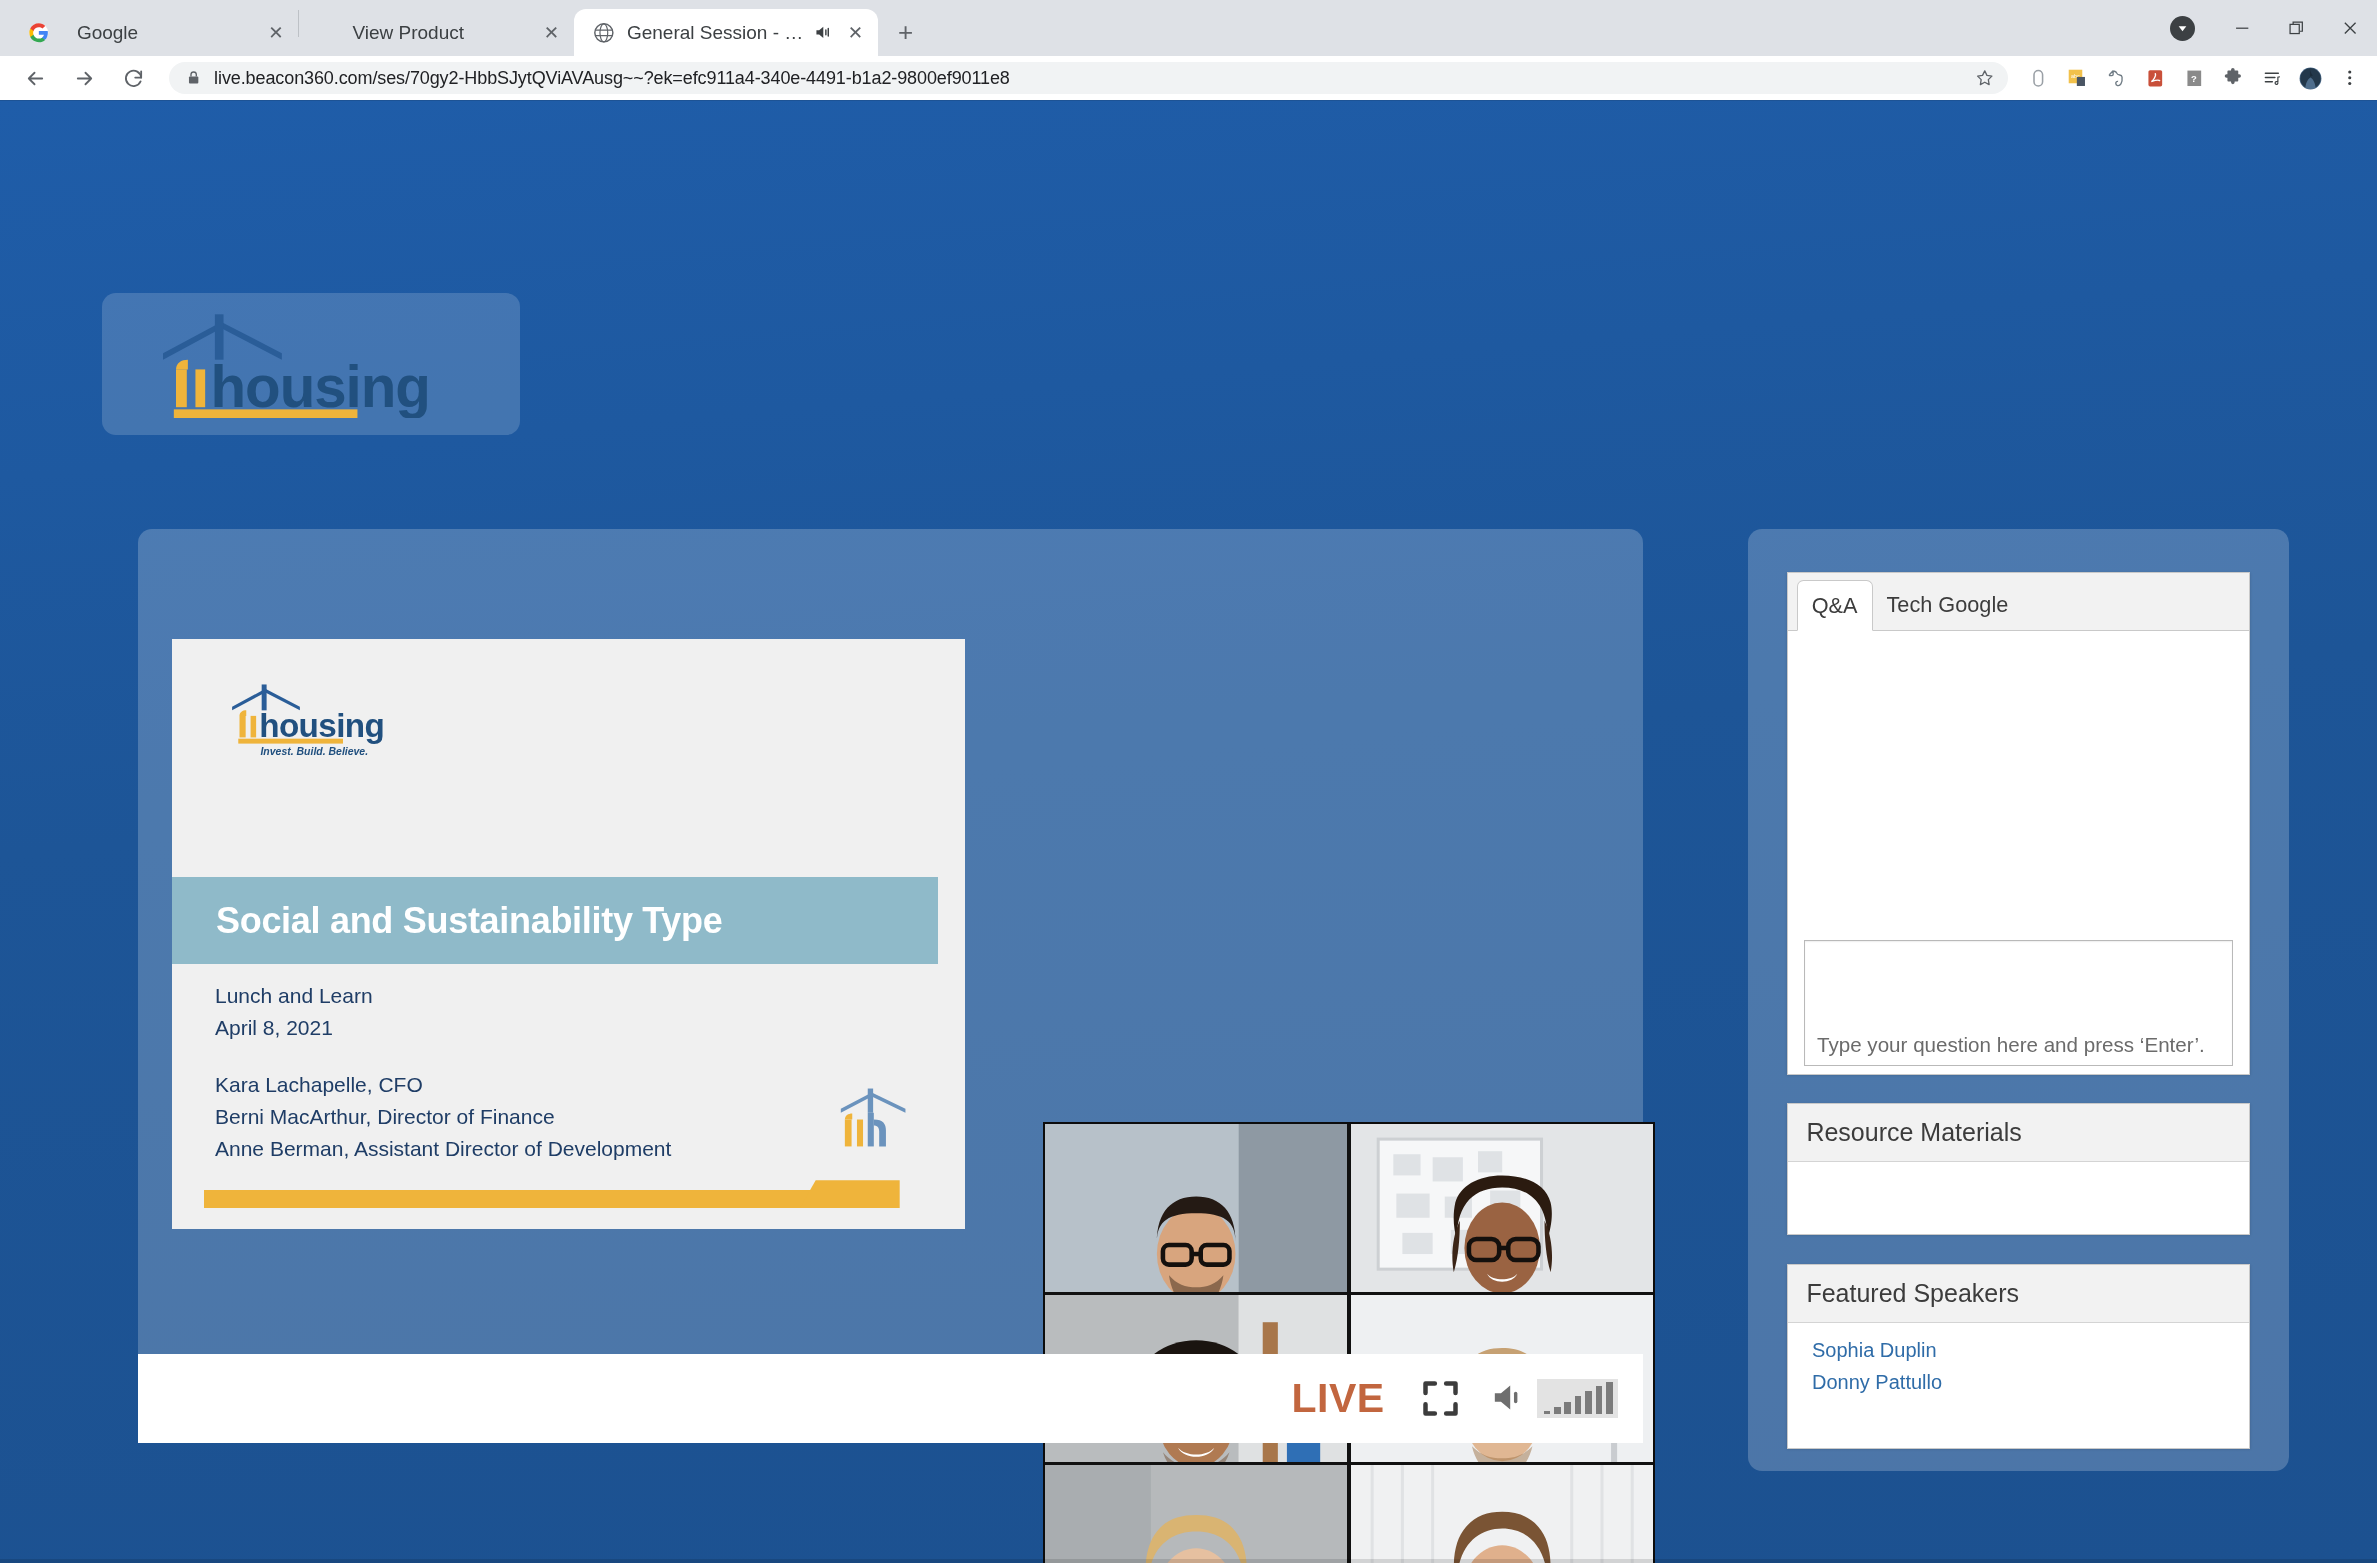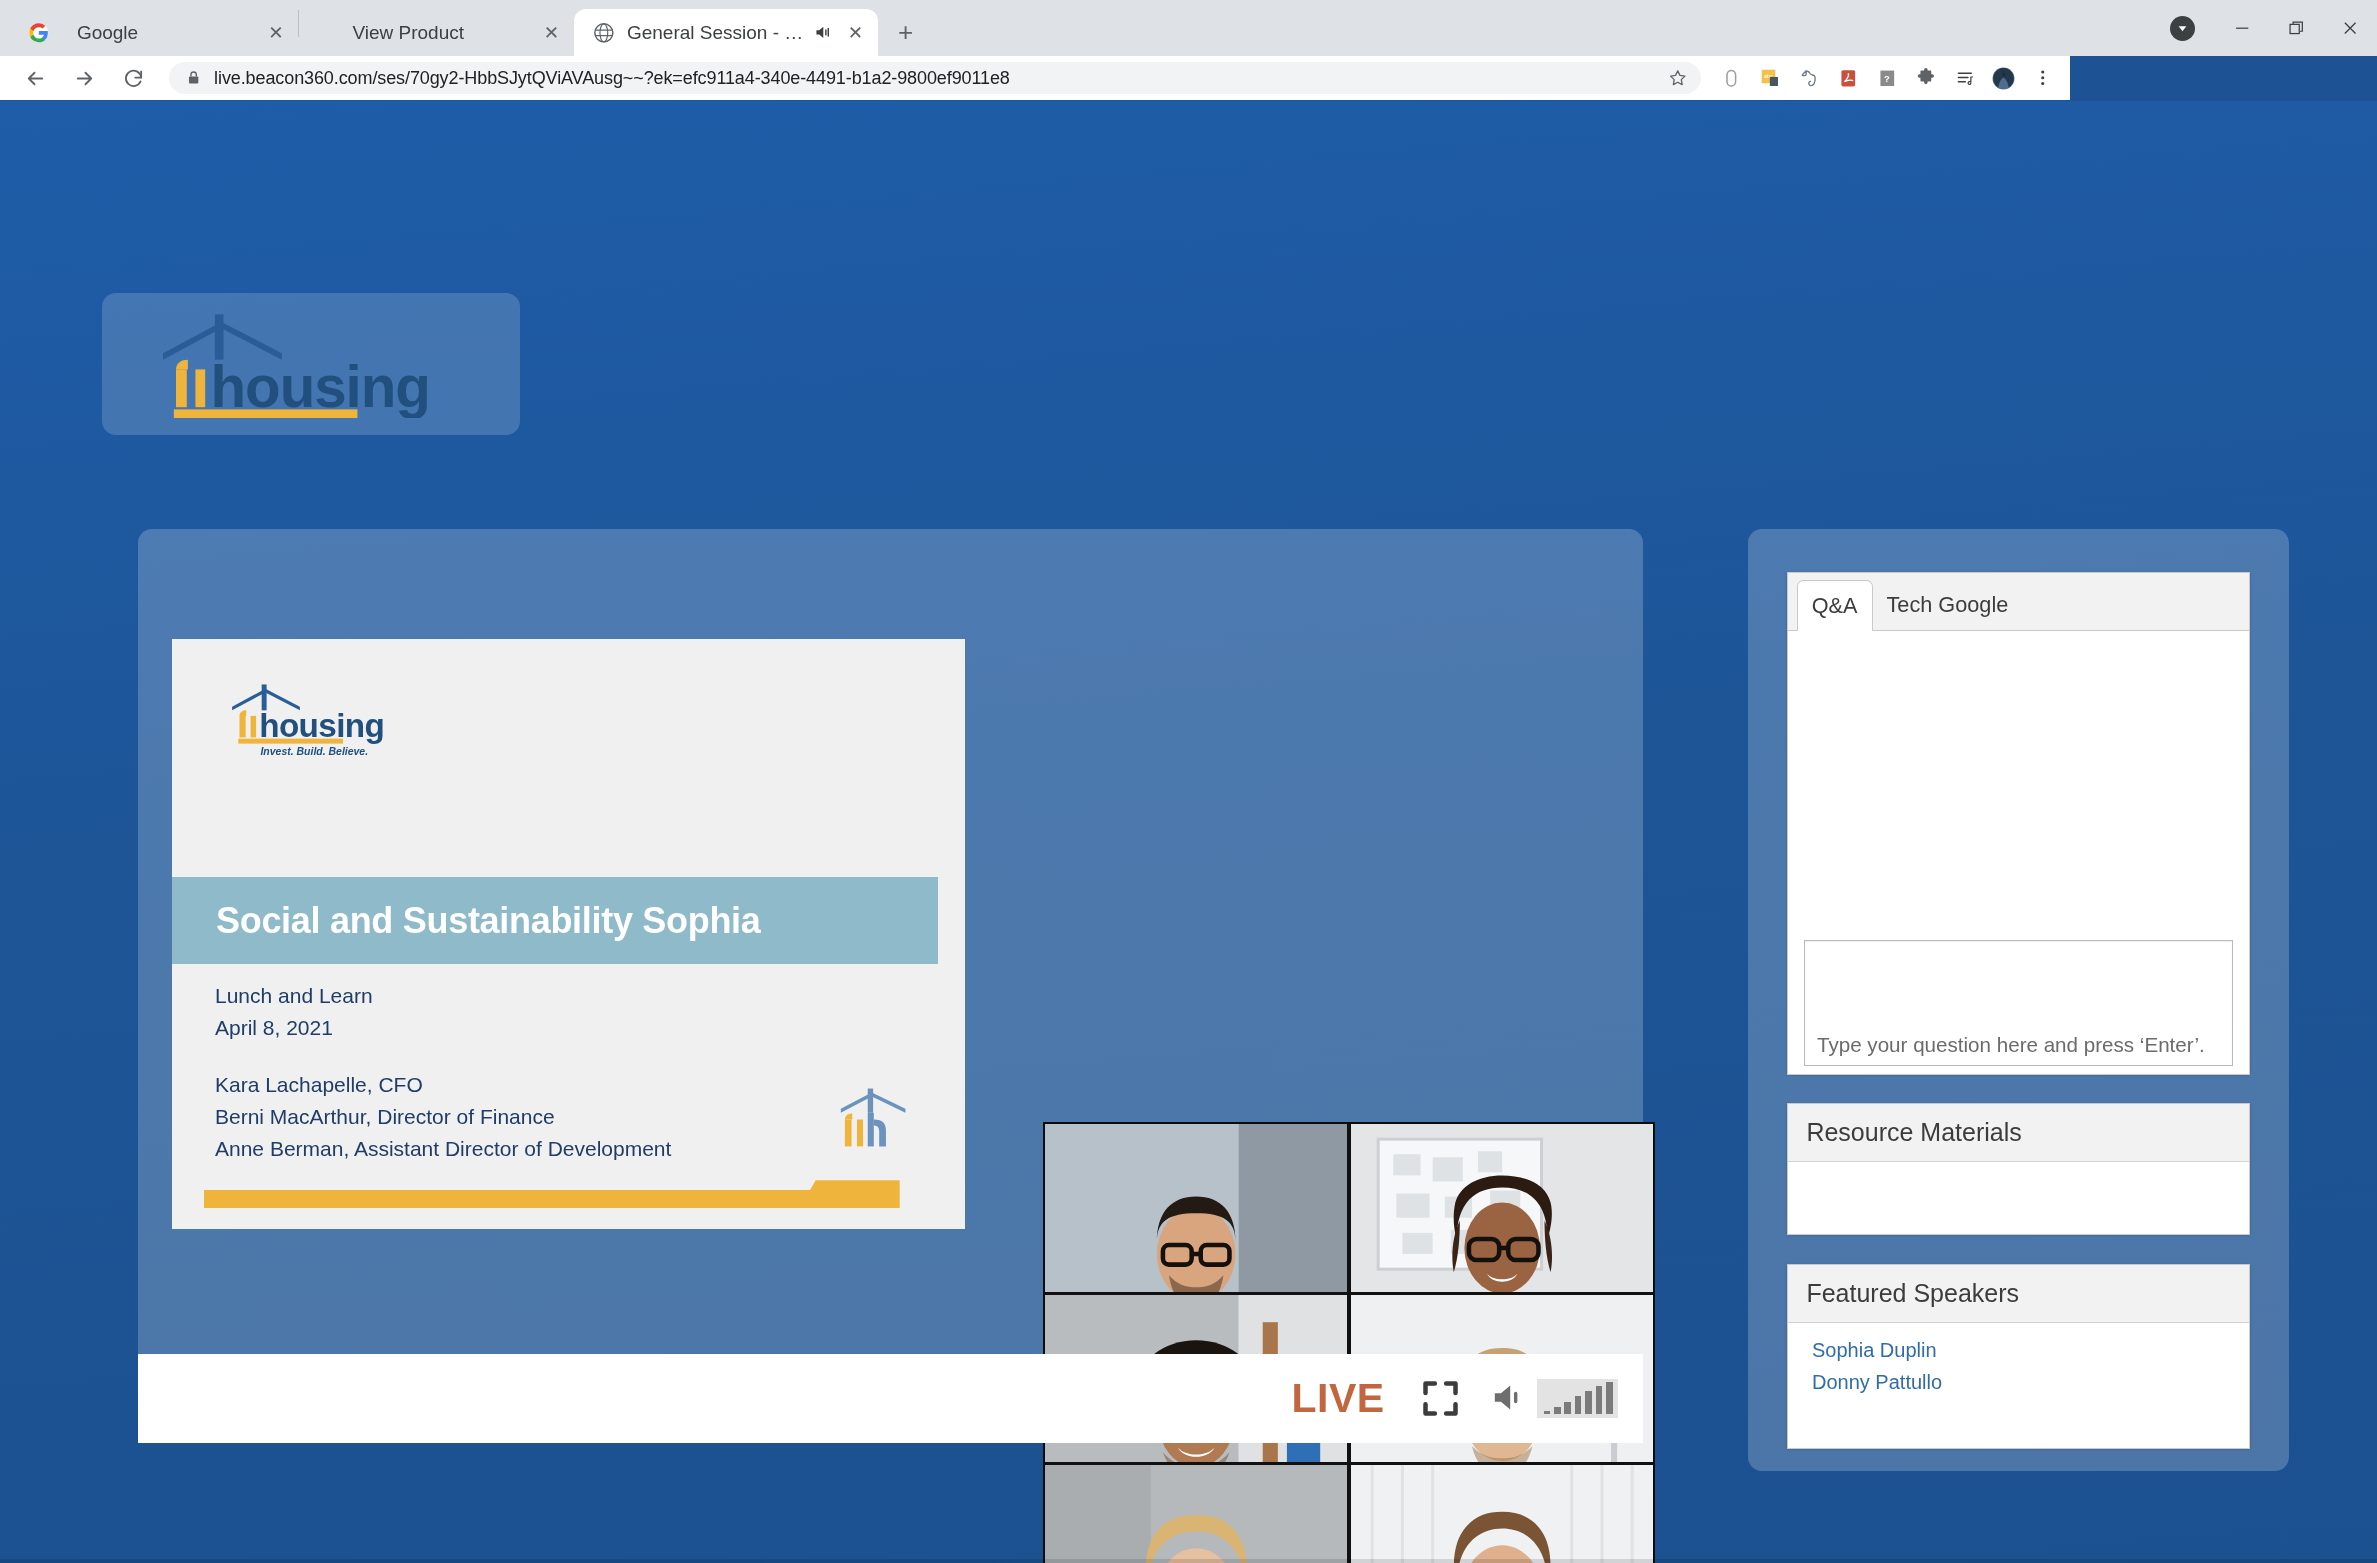--- a/index.html
+++ b/index.html
@@ -73,21 +73,21 @@
     display: flex; align-items: center; justify-content: center;
     color: #3c4043;
   }
   .wc-update {
     width: 25px; height: 25px; border-radius: 50%; background: #3c4043;
     display: flex; align-items: center; justify-content: center;
     margin-right: 12px;
   }
 
   .toolbar {
-    position: absolute; left: 0; top: 56px; width: 2070px; height: 44px;
+    position: absolute; left: 0; top: 56px; width: 2377px; height: 44px;
     background: #fff;
     display: flex; align-items: center;
   }
   .nav-btn {
     width: 44px; height: 44px; margin-left: 5.4px;
     display: flex; align-items: center; justify-content: center;
     color: #5f6368; border-radius: 50%;
   }
   .nav-btn:first-child { margin-left: 13px; }
 
@@ -466,21 +466,21 @@
             <path d="M30 55 h10 v35 h-10 z" fill="#efb43b"></path>
             <path d="M30 55 c0-6 5-9 11-9 v9 h-6 z" fill="#efb43b"></path>
             <rect x="48" y="55" width="9" height="35" fill="#efb43b"></rect>
             <rect x="28" y="92" width="170" height="8" fill="#efb43b"></rect>
             <text x="62" y="90" font-family="Liberation Sans, sans-serif" font-size="54" font-weight="bold" fill="#21507f" letter-spacing="-1">housing</text>
             <text x="64" y="118" font-family="Liberation Sans, sans-serif" font-size="17" font-weight="bold" font-style="italic" fill="#21507f">Invest. Build. Believe.</text>
           </svg>
         </div>
 
         <div class="slide-titlebar">
-          <div class="slide-title">Social and Sustainability Sophia</div>
+          <div class="slide-title">Social and Sustainability Type</div>
         </div>
 
         <div class="slide-sub">
           <div>Lunch and Learn</div>
           <div>April 8, 2021</div>
         </div>
 
         <div class="slide-speakers">
           <div>Kara Lachapelle, CFO</div>
           <div>Berni MacArthur, Director of Finance</div>

